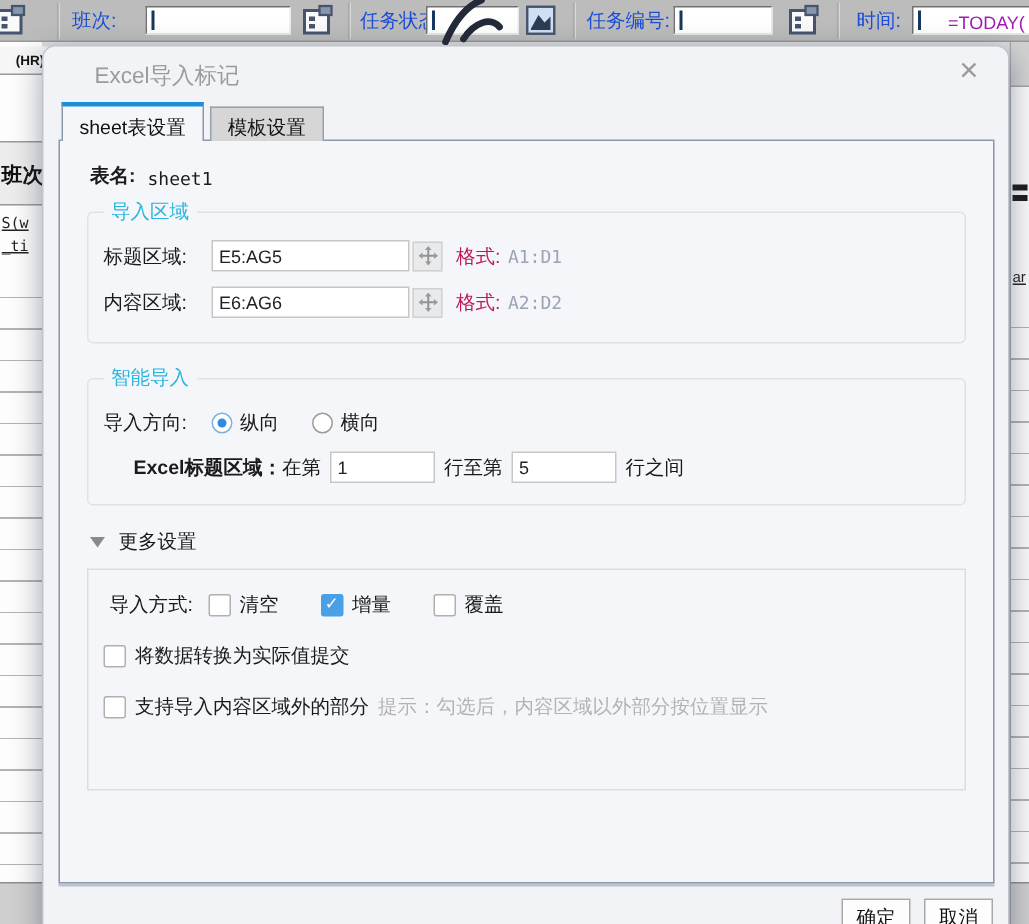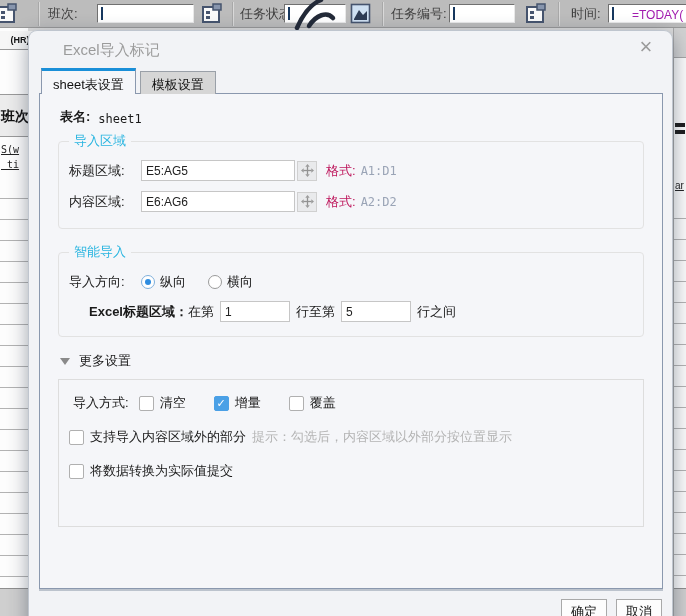--- a/index.html
+++ b/index.html
@@ -7,21 +7,21 @@
   body {
     position:relative; overflow:hidden; background:#dcdcdc;
     font-family:"Liberation Sans","DejaVu Sans",sans-serif;
     -webkit-font-smoothing:antialiased;
   }
   .mono { font-family:"DejaVu Sans Mono","Liberation Mono",monospace; }
 
   
   .toolbar { position:absolute; left:0; top:0; width:686px; height:28px;
     background:#bcbcbc; border-bottom:1px solid #999; z-index:1; }
-  .tb-label { position:absolute; top:0; height:14px; line-height:28px; font-size:13px; color:#404040; white-space:nowrap; }
+  .tb-label { position:absolute; top:0; height:14px; line-height:28px; font-size:13px; color:#1d4ed8; white-space:nowrap; }
   .tb-input { position:absolute; top:4px; height:19px; background:#fff;
     border:1px solid #707070; border-right-color:#e9e9e9; border-bottom-color:#e9e9e9; }
   .caret { position:absolute; left:3px; top:2px; width:2px; height:13px; background:#16375e; }
   .form-icon { position:absolute; top:2px; width:24px; height:24px; }
   .tb-sep { position:absolute; top:2px; width:1px; height:24px; background:#a8a8a8; box-shadow:1px 0 0 #d9d9d9; }
   .time-text { position:absolute; left:23px; top:3px; font-size:12px; color:#a21caf; white-space:nowrap; }
 
   
   .bg-left { position:absolute; left:0; top:28px; width:28px; height:588px; background:#fdfdfd; z-index:0; }
   .cell-hr { position:absolute; left:0; top:3px; width:40px; height:19px; line-height:19px;
@@ -60,21 +60,21 @@
   .sheet-row { display:flex; align-items:flex-end; height:20px; margin-left:6px; }
   .sheet-row .lbl { font-weight:bold; margin-right:8px; }
   .sheet-row .val { font-size:12px; }
 
   fieldset { border:1px solid #e2e2e2; border-radius:4px; margin:6px 4px 0 4px; padding:2px 8px 6px 8px; }
   fieldset legend { color:#2ab5e0; font-size:13px; padding:0 5px; margin-left:2px; }
   .f-row { display:flex; align-items:center; margin:8px 0 10px 2px; }
   .f-row .lbl { width:72px; }
   .txt { height:21px; border:1px solid #c6c6c6; background:#fff; font-size:12px; padding:0 4px;
     font-family:"Liberation Sans","DejaVu Sans",sans-serif; color:#222; outline:none; }
-  .txt.region { width:154px; }
+  .txt.region { width:132px; }
   .move-btn { width:20px; height:20px; margin-left:2px; background:#e9eaec; border:1px solid #d0d0d0;
     display:flex; align-items:center; justify-content:center; cursor:pointer; }
   .fmt-lbl { color:#be185d; margin-left:9px; }
   .fmt-val { color:#9aa4b6; margin-left:5px; font-size:12px; }
 
   .radio { width:14px; height:14px; border-radius:50%; background:#fff; border:1px solid #9a9a9a;
     display:inline-flex; align-items:center; justify-content:center; margin-right:5px; cursor:pointer; flex:none; }
   .radio.checked { border-color:#7fb0dc; }
   .radio.checked::after { content:""; width:6px; height:6px; border-radius:50%; background:#2e8ce0; }
 
@@ -276,27 +276,27 @@
         <span class="cbx"></span>
         <span>清空</span>
         <span class="cbx gap28 checked"></span>
         <span>增量</span>
         <span class="cbx gap28"></span>
         <span>覆盖</span>
       </div>
 
       <div class="chk-row" style="margin-left:0; margin-top:16px">
         <span class="cbx"></span>
+        <span>将数据转换为实际值提交</span>
+      </div>
+
+      <div class="chk-row" style="margin-left:0; margin-top:16px">
+        <span class="cbx"></span>
         <span>支持导入内容区域外的部分</span>
         <span class="hint">提示：勾选后，内容区域以外部分按位置显示</span>
-      </div>
-
-      <div class="chk-row" style="margin-left:0; margin-top:16px">
-        <span class="cbx"></span>
-        <span>将数据转换为实际值提交</span>
       </div>
     </div>
 
   </div>
 
   <div class="footer">
     <button class="btn">确定</button>
     <button class="btn">取消</button>
   </div>
 </div>

